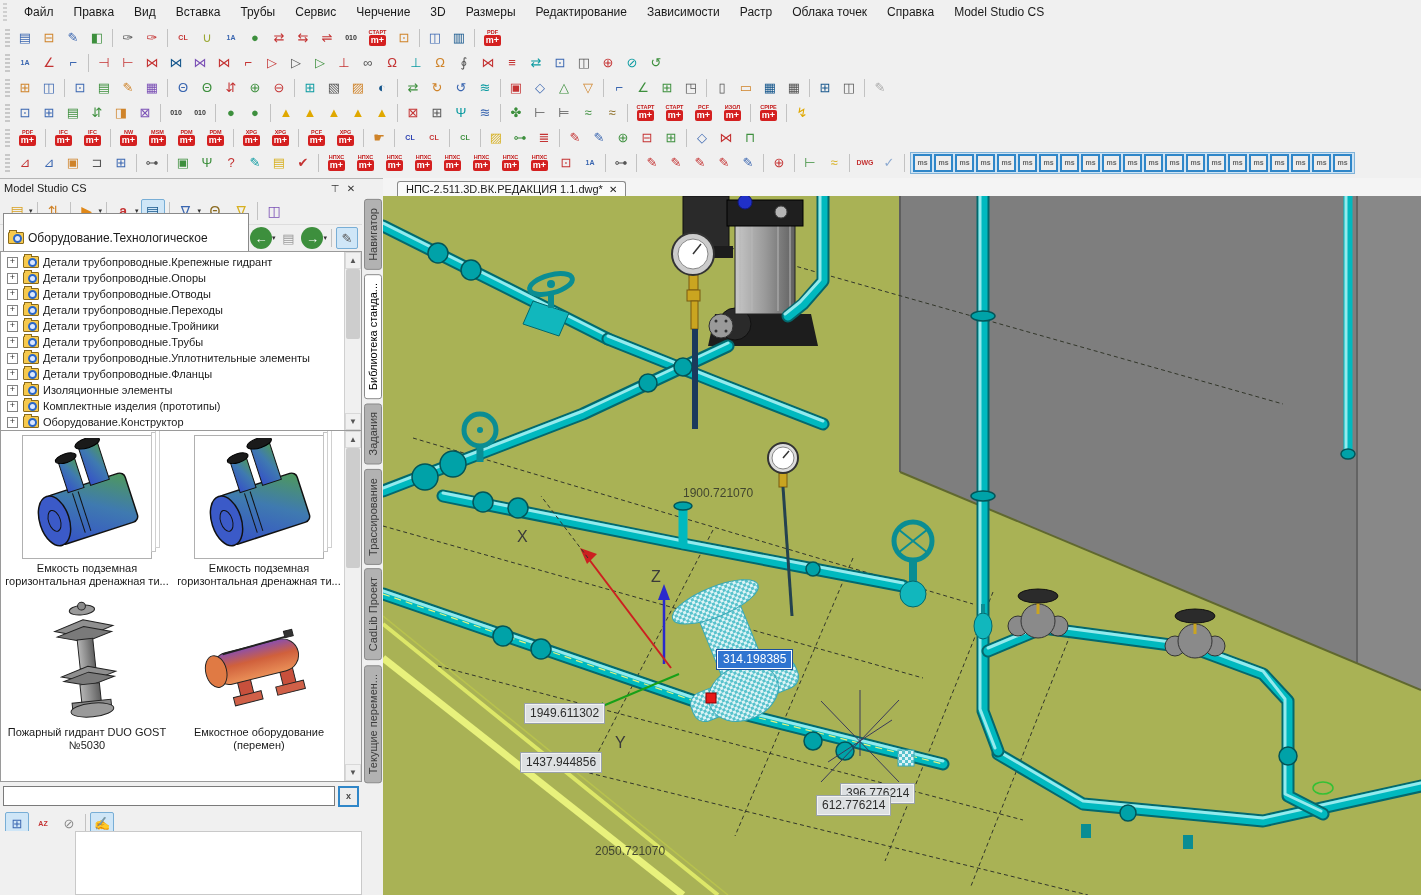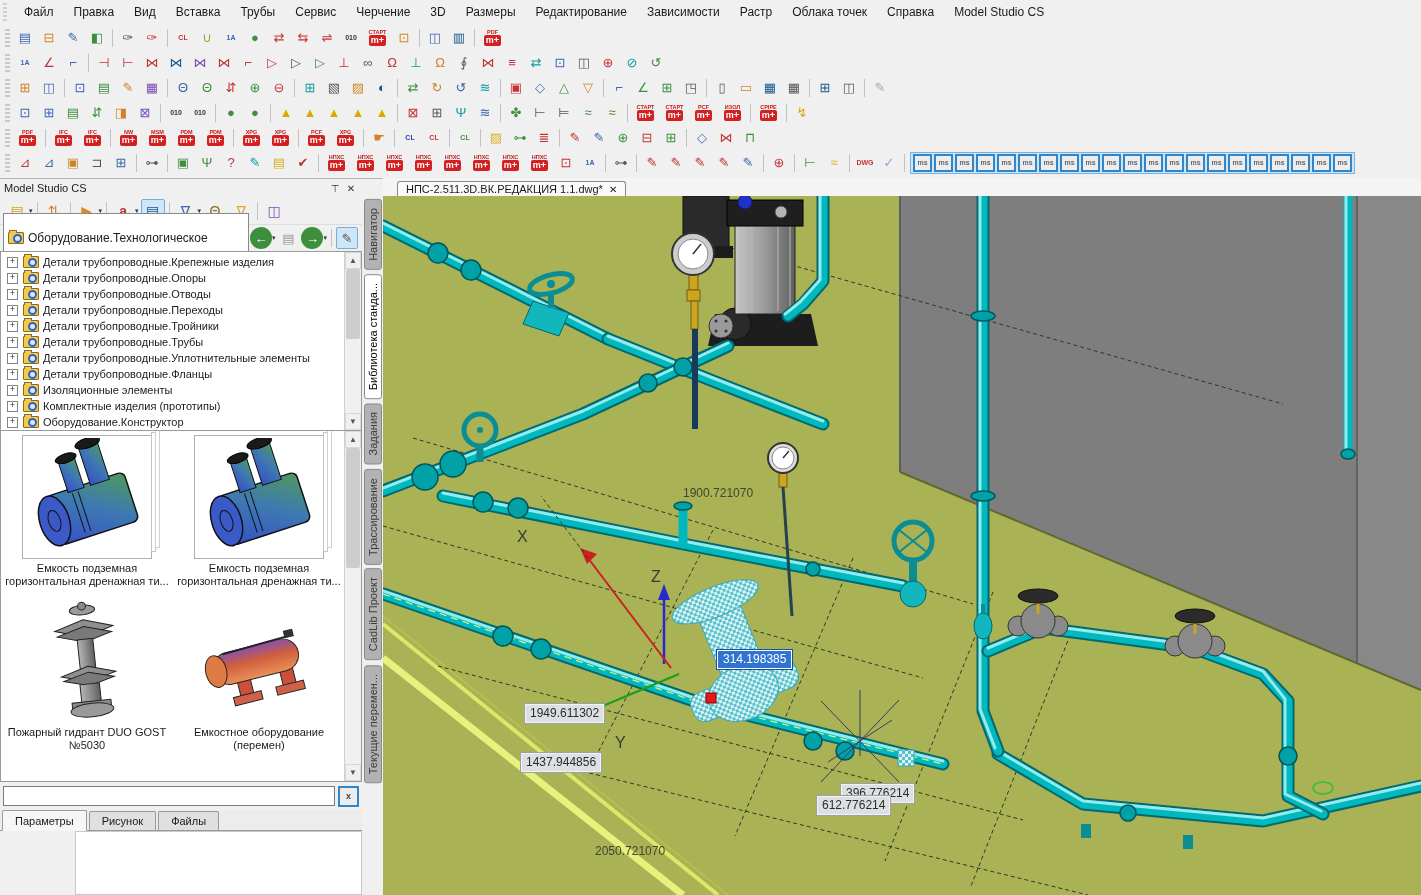--- a/index.html
+++ b/index.html
@@ -489,21 +489,21 @@
             <span class="dd">▾</span>
             <span class="sep"></span>
             <span class="ticon hl" style="color: rgb(85, 85, 85);">✎</span>
           </div>
       </div>
       <div id="lp-tree">
         <div class="tree-rows">
             <div class="trrow">
               <span class="exp">+</span>
               <span class="folder"></span>
-              <span class="trlabel">Детали трубопроводные.Крепежные изделия</span>
+              <span class="trlabel">Детали трубопроводные.Крепежные гидрант</span>
             </div>
             <div class="trrow">
               <span class="exp">+</span>
               <span class="folder"></span>
               <span class="trlabel">Детали трубопроводные.Опоры</span>
             </div>
             <div class="trrow">
               <span class="exp">+</span>
               <span class="folder"></span>
               <span class="trlabel">Детали трубопроводные.Отводы</span>
@@ -661,25 +661,20 @@
         <div class="vsb">
           <div class="a">▲</div>
           <div class="thumb" style="top:17px;height:120px;"></div>
           <div class="a dn">▼</div>
         </div>
       </div>
       <div id="lp-filter">
         <input id="filter-input" value="" style="">
         <div id="filter-clear">x</div>
       </div>
-      <div id="lp-tabs">
-          <span class="btab active">Параметры</span>
-          <span class="btab">Рисунок</span>
-          <span class="btab">Файлы</span>
-        </div>
       <div id="lp-smalltools">
           <span class="ticon hl" style="color: rgb(58, 102, 176);">⊞</span>
           <span class="ticon txt" style="color: rgb(196, 50, 50);">AZ</span>
           <span class="ticon" style="color: rgb(136, 136, 136);">⊘</span>
           <span class="sep"></span>
           <span class="ticon hl" style="color: rgb(61, 143, 61);">✍</span>
         </div>
       <div id="lp-rest">
           <div class="white"></div>
         </div>

